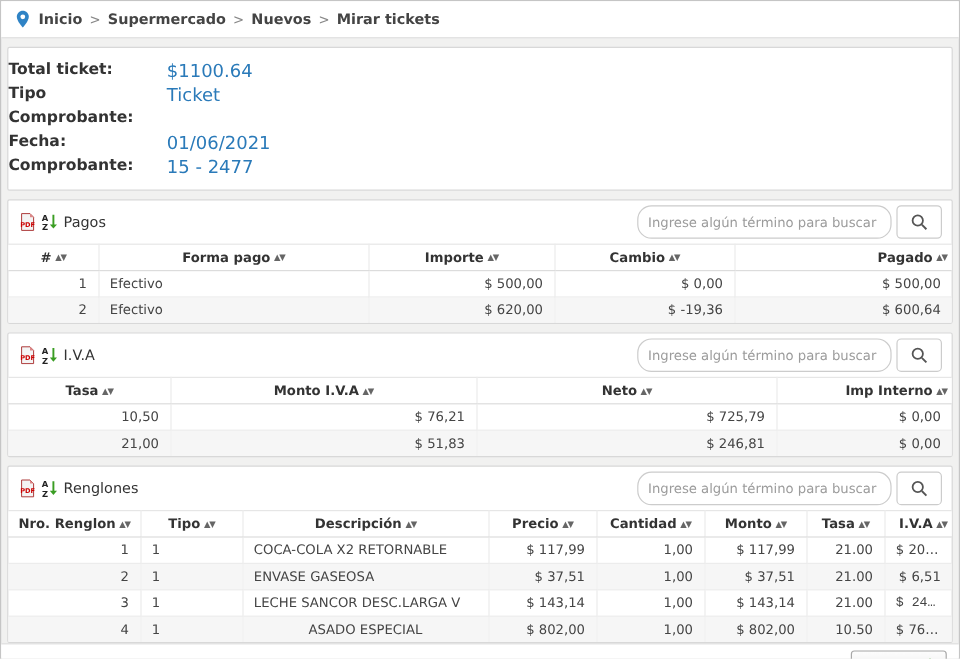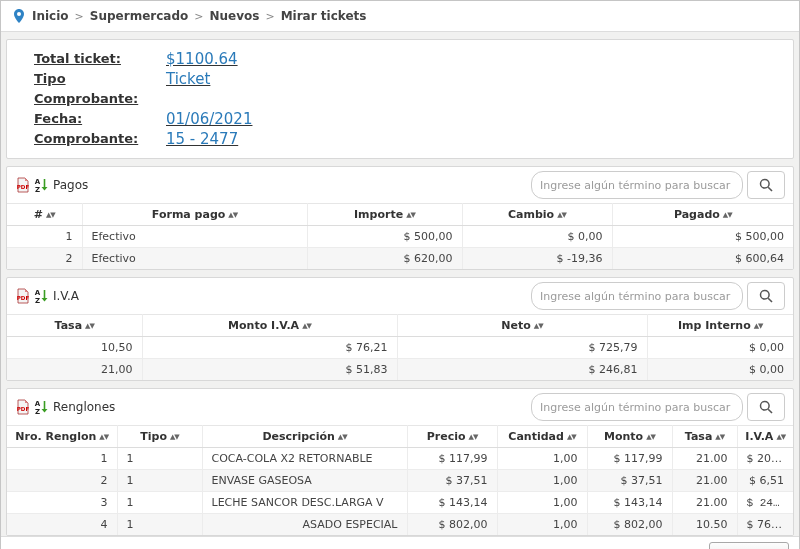--- a/index.html
+++ b/index.html
@@ -27,21 +27,21 @@
   .bc-item { font-weight: bold; color: #444; font-size: 12px; cursor: pointer; }
   .bc-sep { color: #888; font-size: 11px; }
 
   
   .panel {
     background: #fff; border: 1px solid #d8d8d8; border-radius: 2px;
     margin: 7px 5px 0;
   }
 
   
-  .summary-panel { padding: 9px 27px; text-decoration: underline; }
+  .summary-panel { padding: 9px 0; }
   .summary-row { display: flex; line-height: 20px; }
   .summary-label { width: 132px; font-weight: bold; font-size: 13px; color: #333; }
   .summary-value { color: #2a7ab9; font-size: 15px; }
 
   
   .panel-toolbar {
     display: flex; justify-content: space-between; align-items: center;
     padding: 4px 8px;
   }
   .toolbar-left { display: flex; align-items: center; gap: 2px; }
@@ -67,21 +67,21 @@
 
   
   table { width: 100%; border-collapse: collapse; table-layout: fixed; }
   thead th {
     font-size: 11px; font-weight: bold; color: #333; text-align: center;
     padding: 4px 4px; background: #fff;
     border-top: 1px solid #e6e6e6; border-bottom: 1px solid #dcdcdc;
     border-right: 1px solid #ececec; cursor: pointer;
     white-space: nowrap; overflow: hidden;
   }
-  thead th:last-child, tbody td:last-child { border-right: none; }
+  thead th:last-child, tbody td:last-child { border-right: none; text-align: right; }
   tbody td {
     font-size: 11px; color: #444;
     padding: 4px 9px;
     border-bottom: 1px solid #ececec; border-right: 1px solid #ececec;
     white-space: nowrap; overflow: hidden; text-overflow: ellipsis;
   }
   tbody tr:nth-child(even) { background: #f6f6f6; }
   tbody tr:last-child td { border-bottom: none; }
   .sort-arrows { font-size: 7px; color: #666; margin-left: 3px; letter-spacing: -1px; vertical-align: 1px; }
   .sort-arrows i { font-style: normal; }
@@ -353,21 +353,21 @@
               <td style="text-align: left;">LECHE SANCOR DESC.LARGA V</td>
               <td style="text-align: right;">$ 143,14</td>
               <td style="text-align: right;">1,00</td>
               <td style="text-align: right;">$ 143,14</td>
               <td style="text-align: right;">21.00</td>
               <td style="text-align: left; font-family: Liberation Mono, monospace;">$ 24,84</td>
             </tr>
             <tr>
               <td style="text-align: right;">4</td>
               <td style="text-align: left;">1</td>
-              <td style="text-align: right;">ASADO ESPECIAL</td>
+              <td style="text-align: center;">ASADO ESPECIAL</td>
               <td style="text-align: right;">$ 802,00</td>
               <td style="text-align: right;">1,00</td>
               <td style="text-align: right;">$ 802,00</td>
               <td style="text-align: right;">10.50</td>
               <td style="text-align: right;">$ 76,21</td>
             </tr>
           </tbody>
     </table>
   </section>
 </main>

